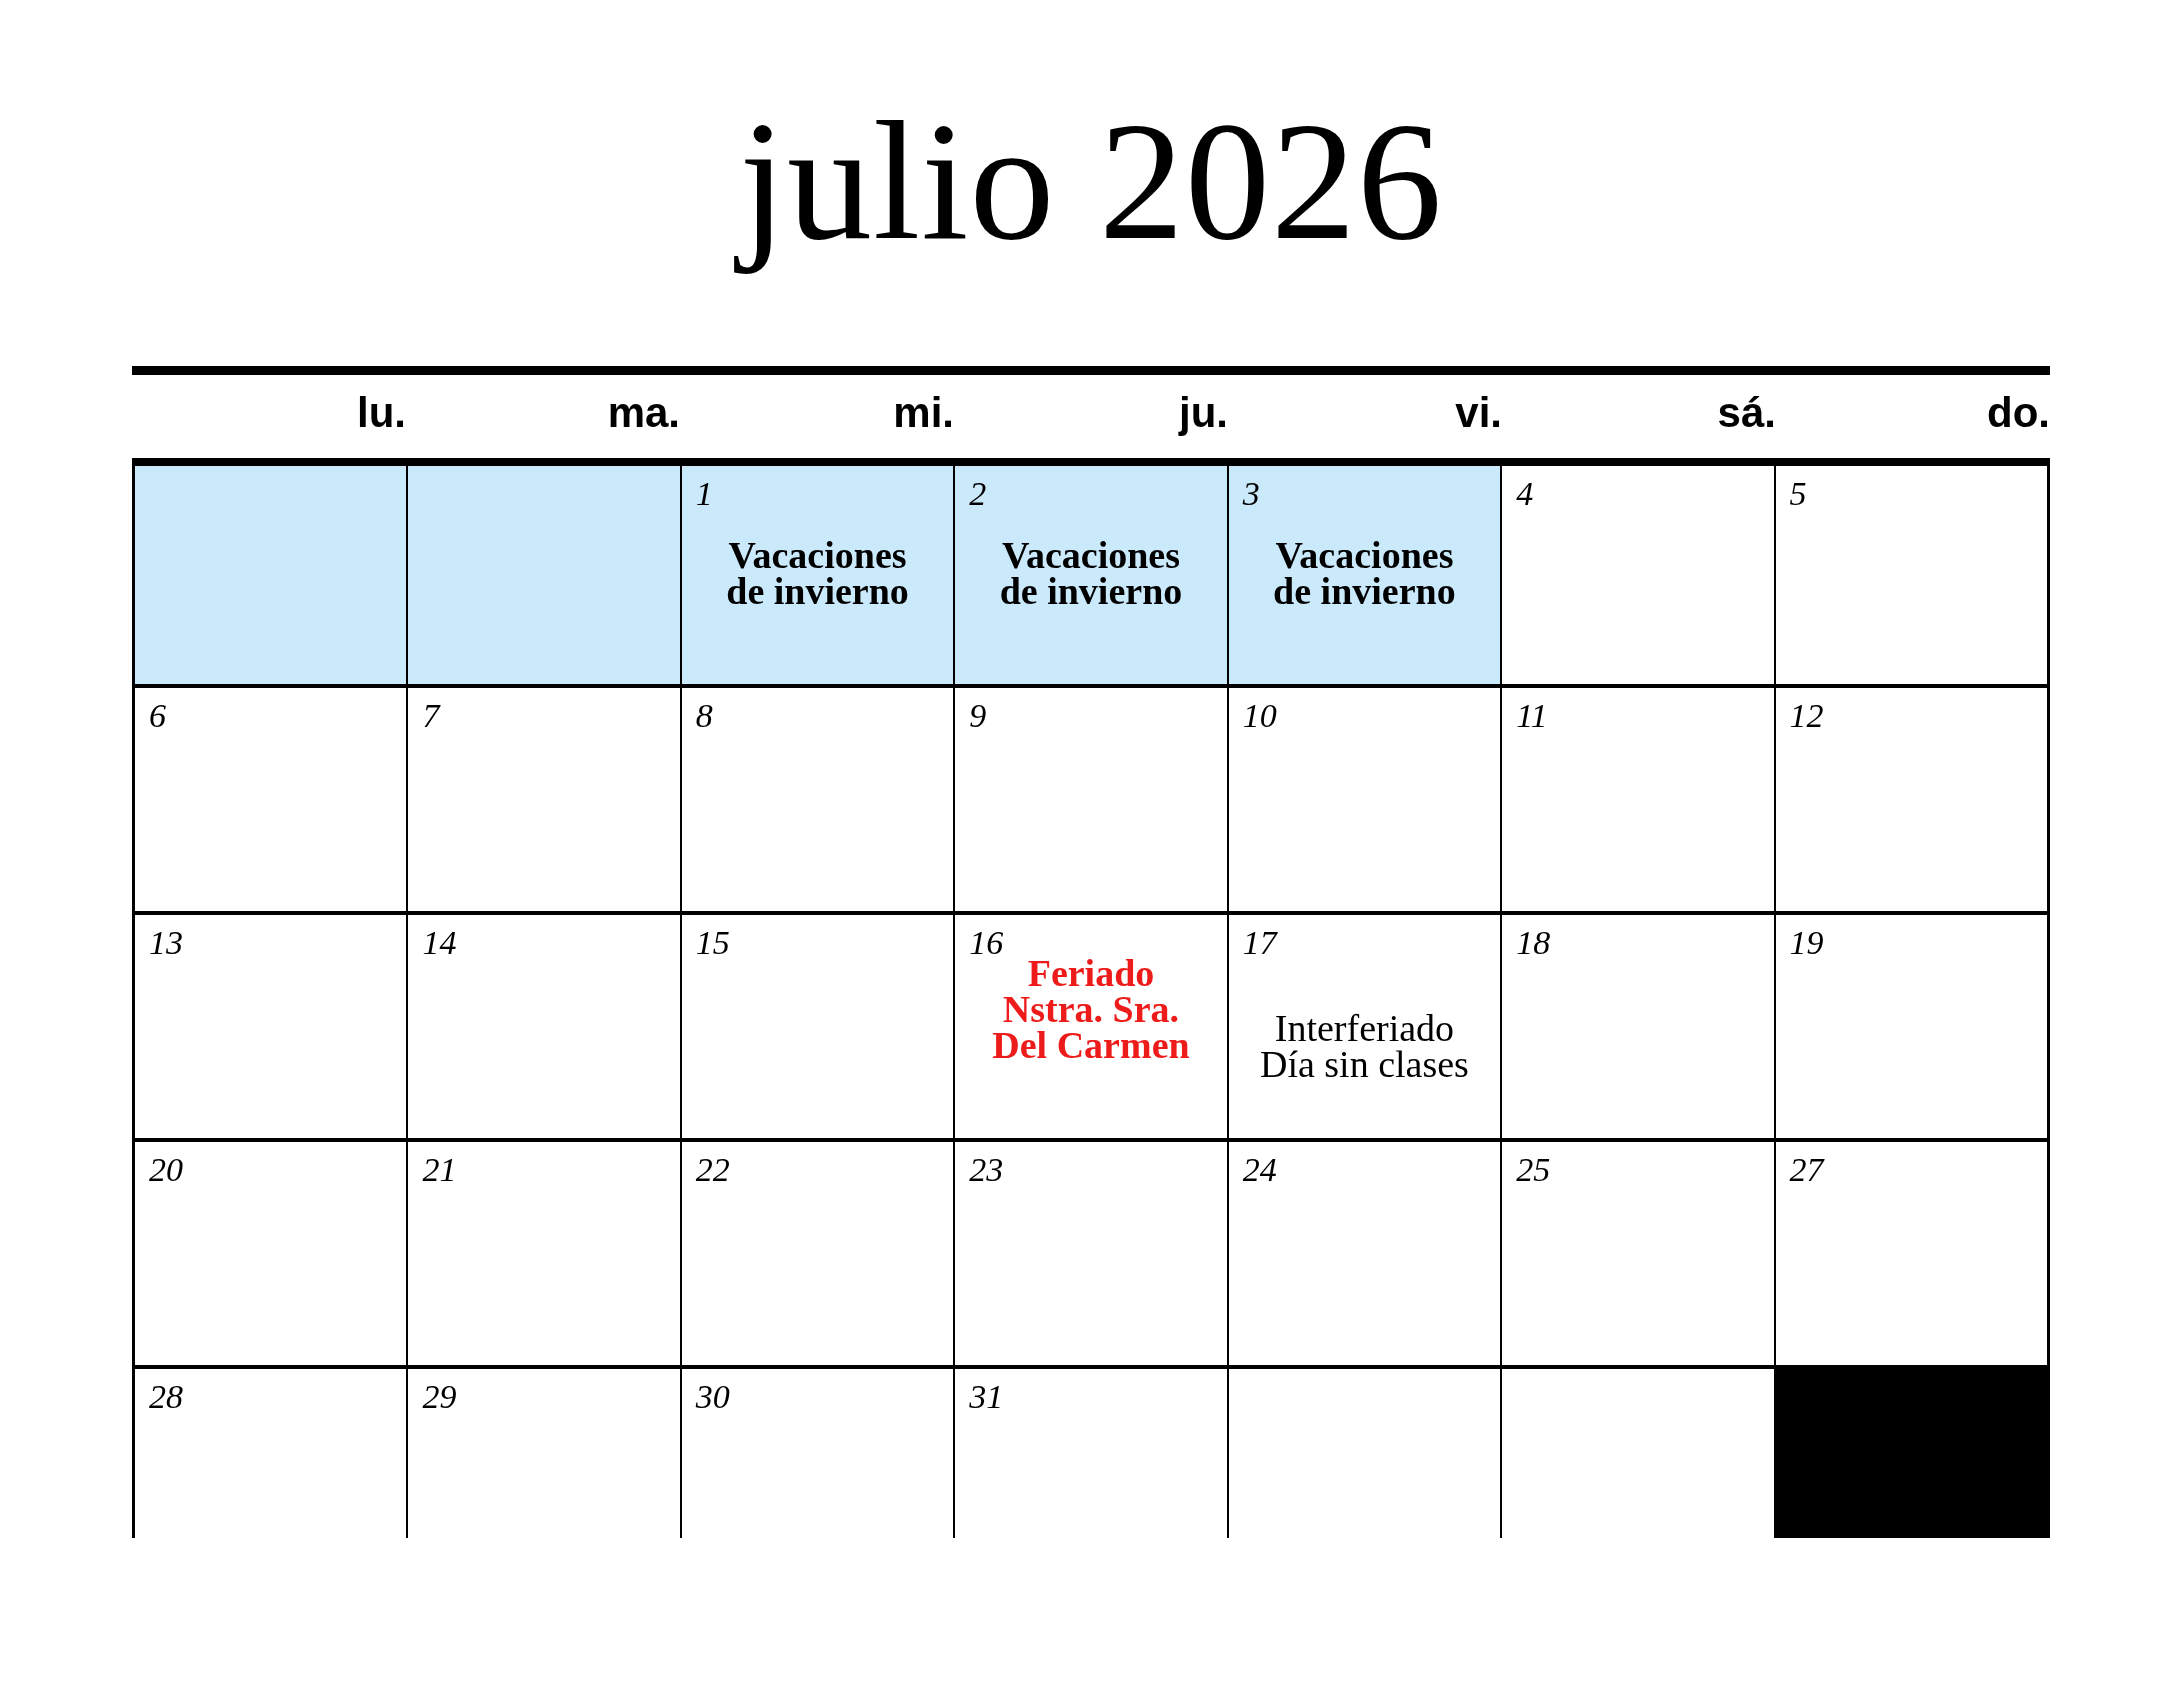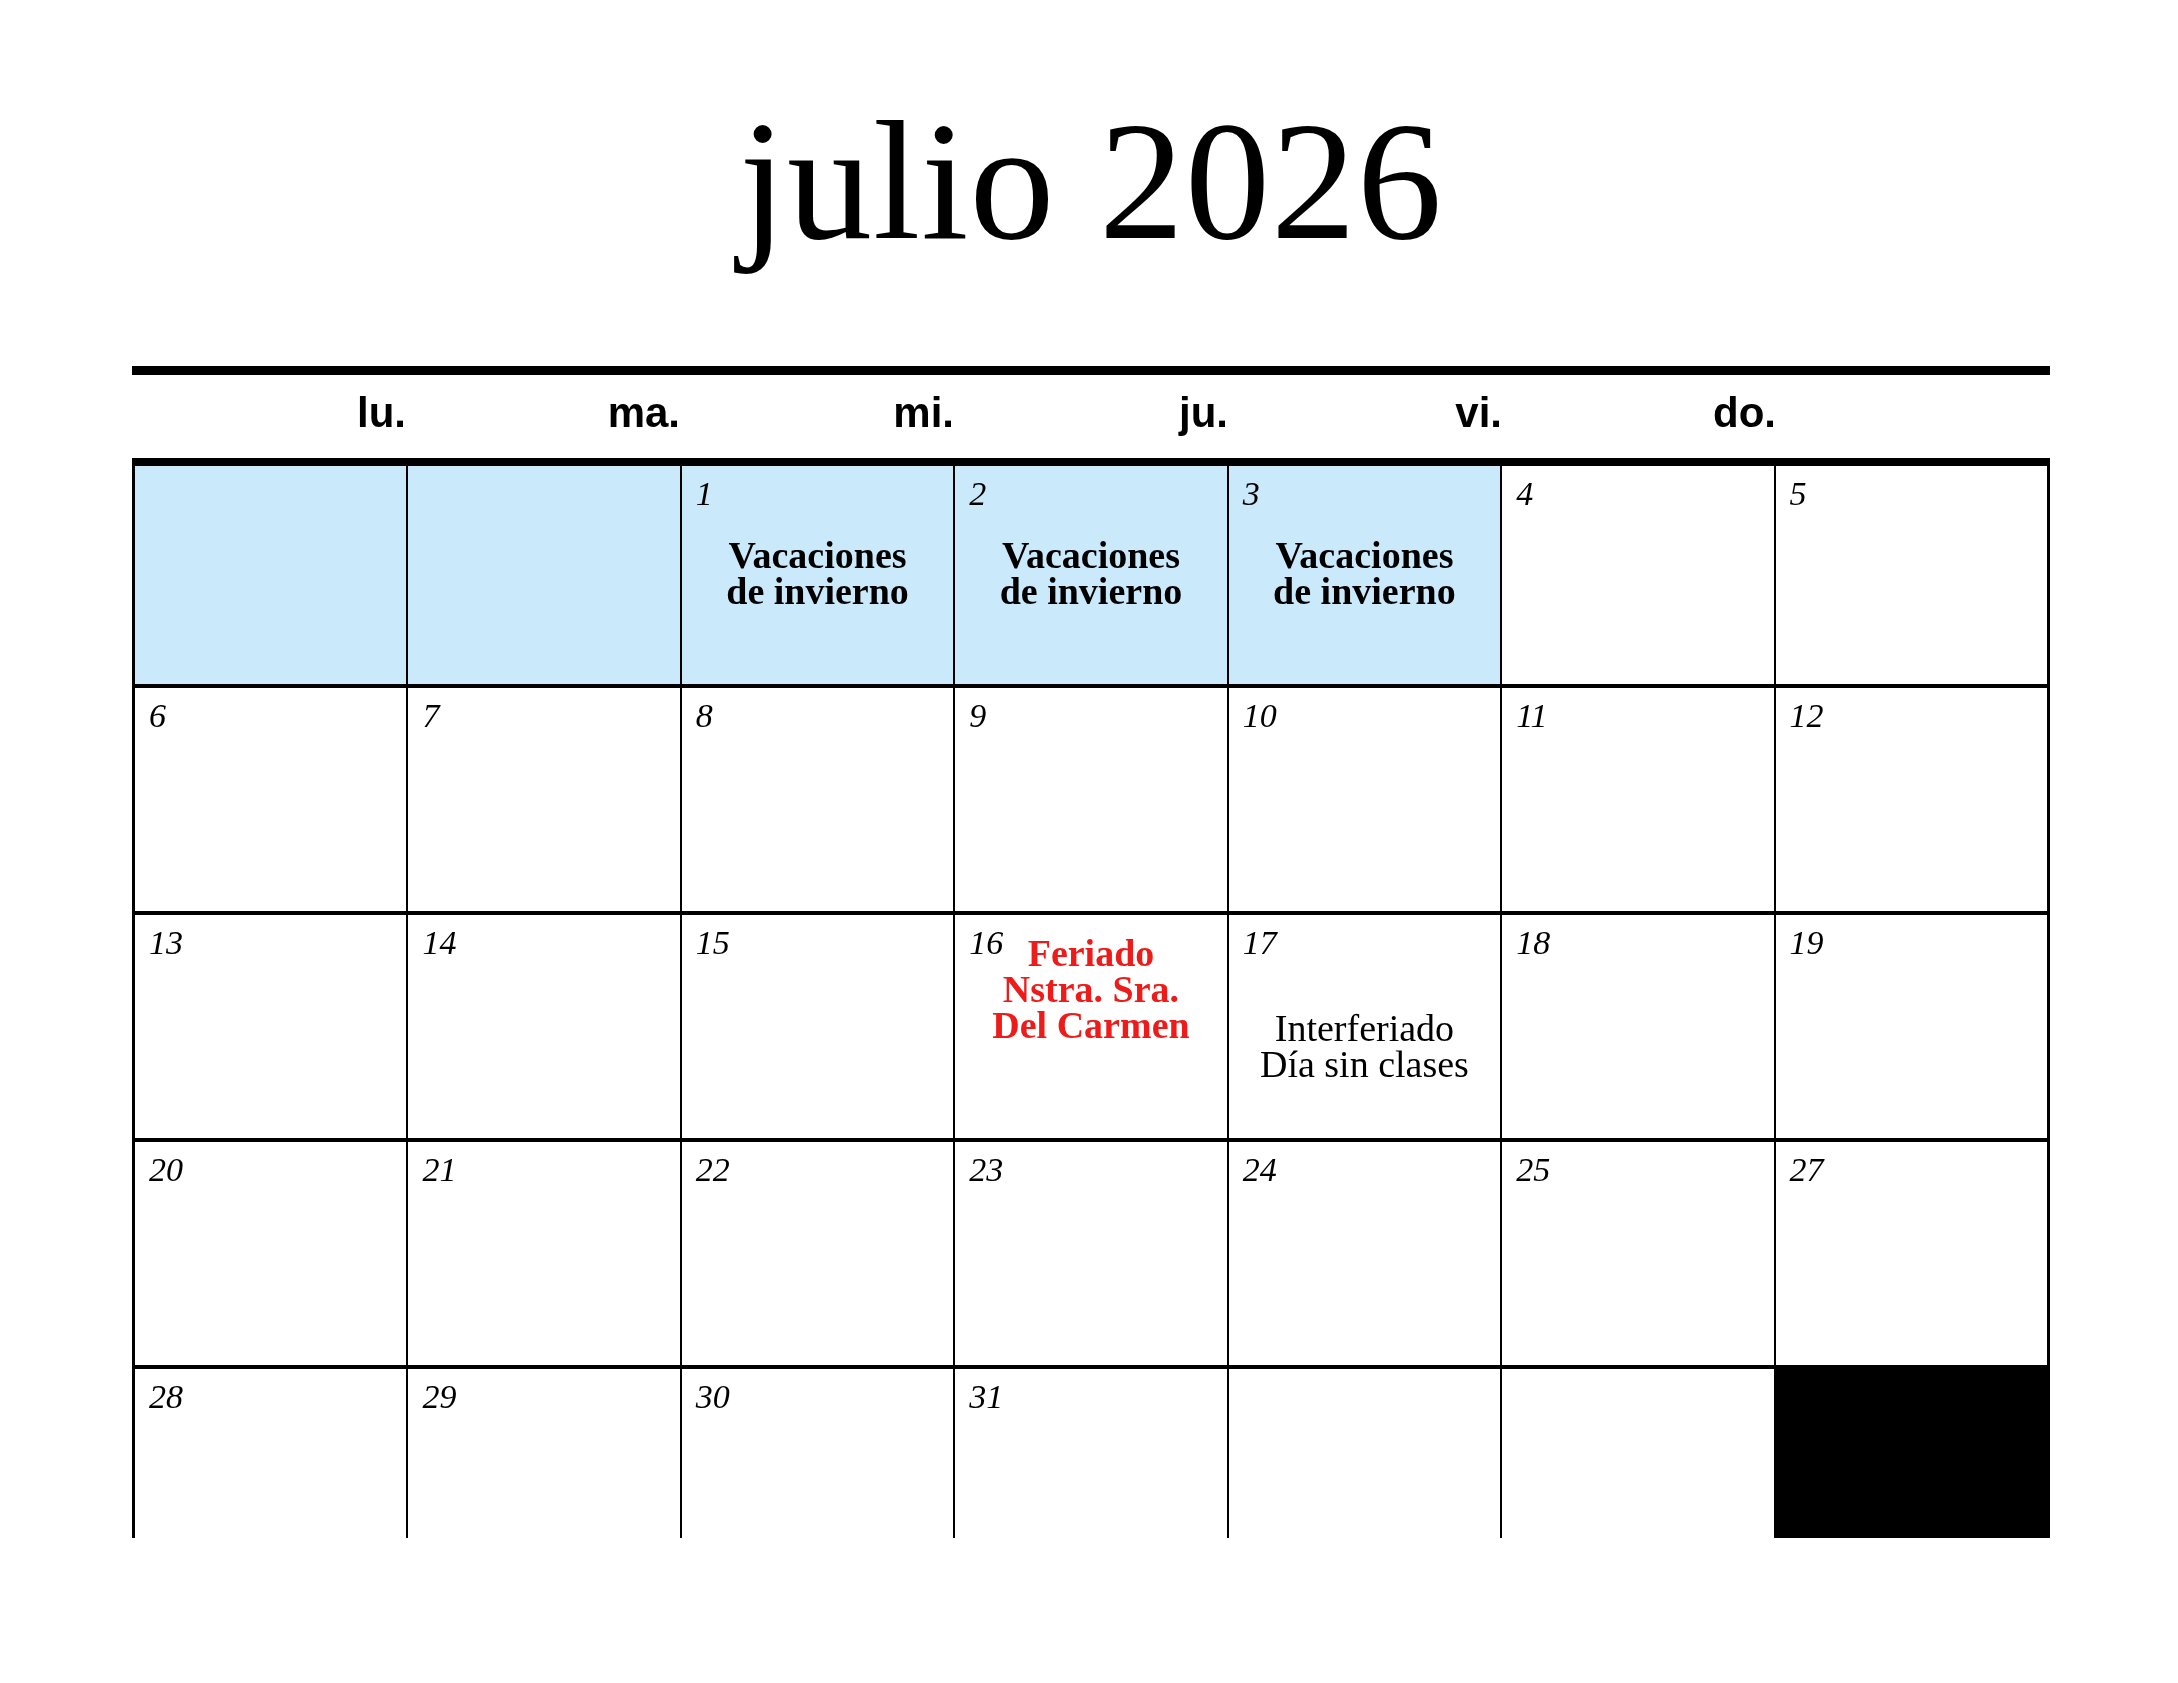--- a/index.html
+++ b/index.html
@@ -42,38 +42,39 @@
   .daynum {
     position:absolute; top:8px; left:14px;
     font-style:italic; font-size:34px; line-height:40px;
   }
 
   .events {
     position:absolute; left:4px; right:4px;
     text-align:center; font-size:38px; line-height:36px;
   }
   .ev-winter  { top:71px; font-weight:bold; }
-  .ev-holiday { top:20px; font-weight:bold;font-family:Liberation Serif, serif; }
+  .ev-holiday { top:40px; font-weight:bold;font-family:Liberation Serif, serif; }
   .ev-note    { top:71px; font-weight:normal; }
 </style>
 </head>
 <body>
 
 <div class="sheet">
 
   <div class="title">julio 2026</div>
 
   <div class="toprule"></div>
 
   <div class="weekdays">
     <div>lu.</div>
     <div>ma.</div>
     <div>mi.</div>
     <div>ju.</div>
     <div>vi.</div>
+    <div>sá.</div>
     <div>do.</div>
   </div>
 
   <div class="calendar">
     <div class="grid">
         <div class="cell" style="background: rgb(202, 233, 251);">
           <div class="daynum"></div>
         </div>
         <div class="cell" style="background: rgb(202, 233, 251);">
           <div class="daynum"></div>

